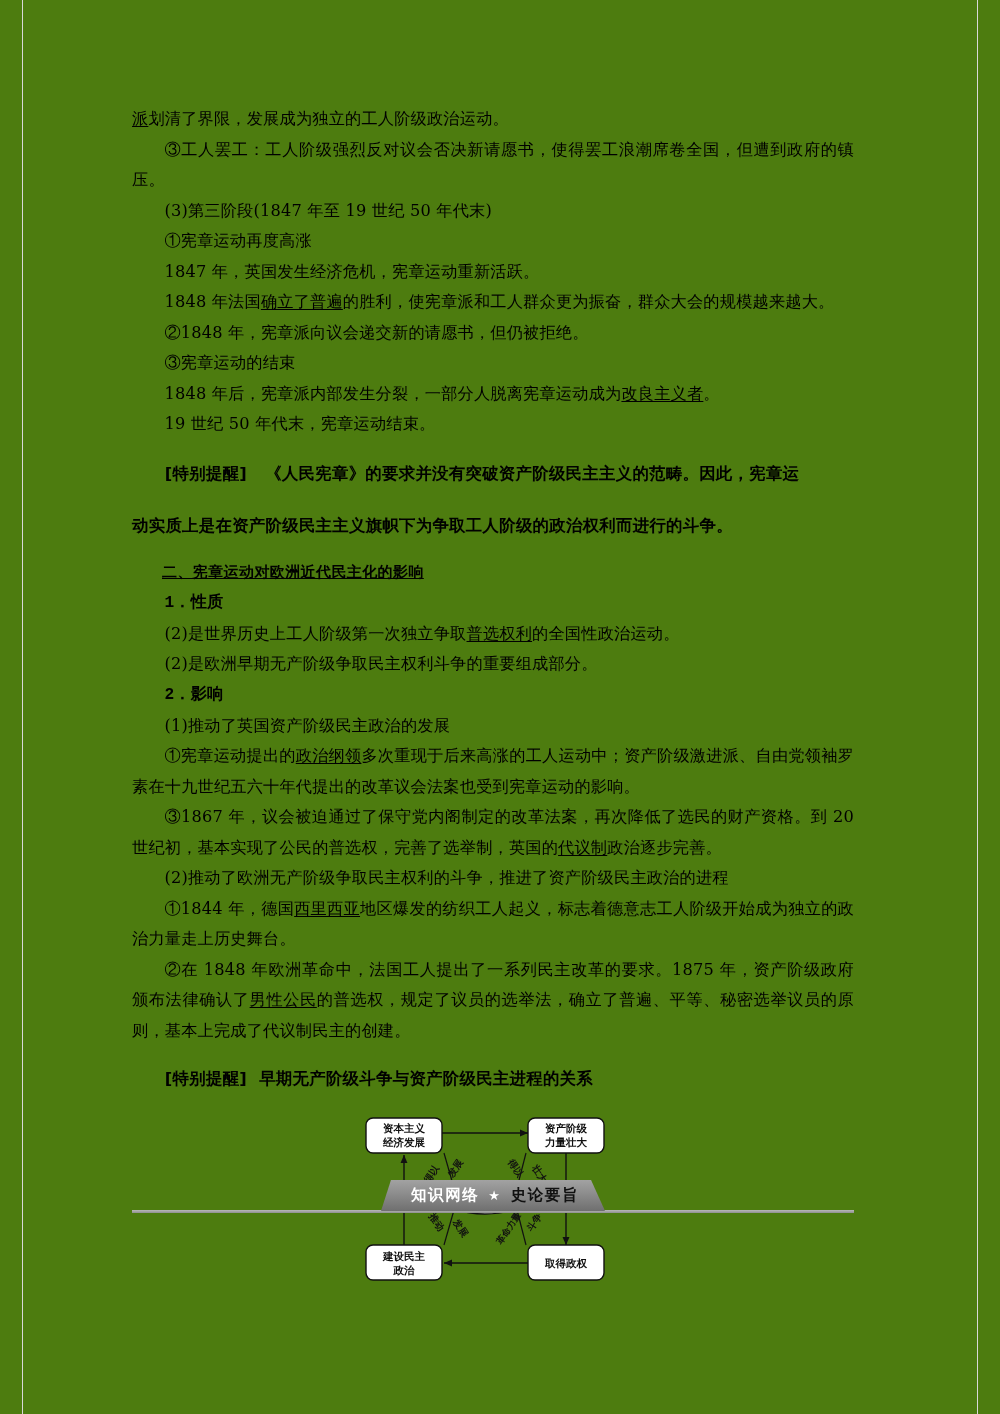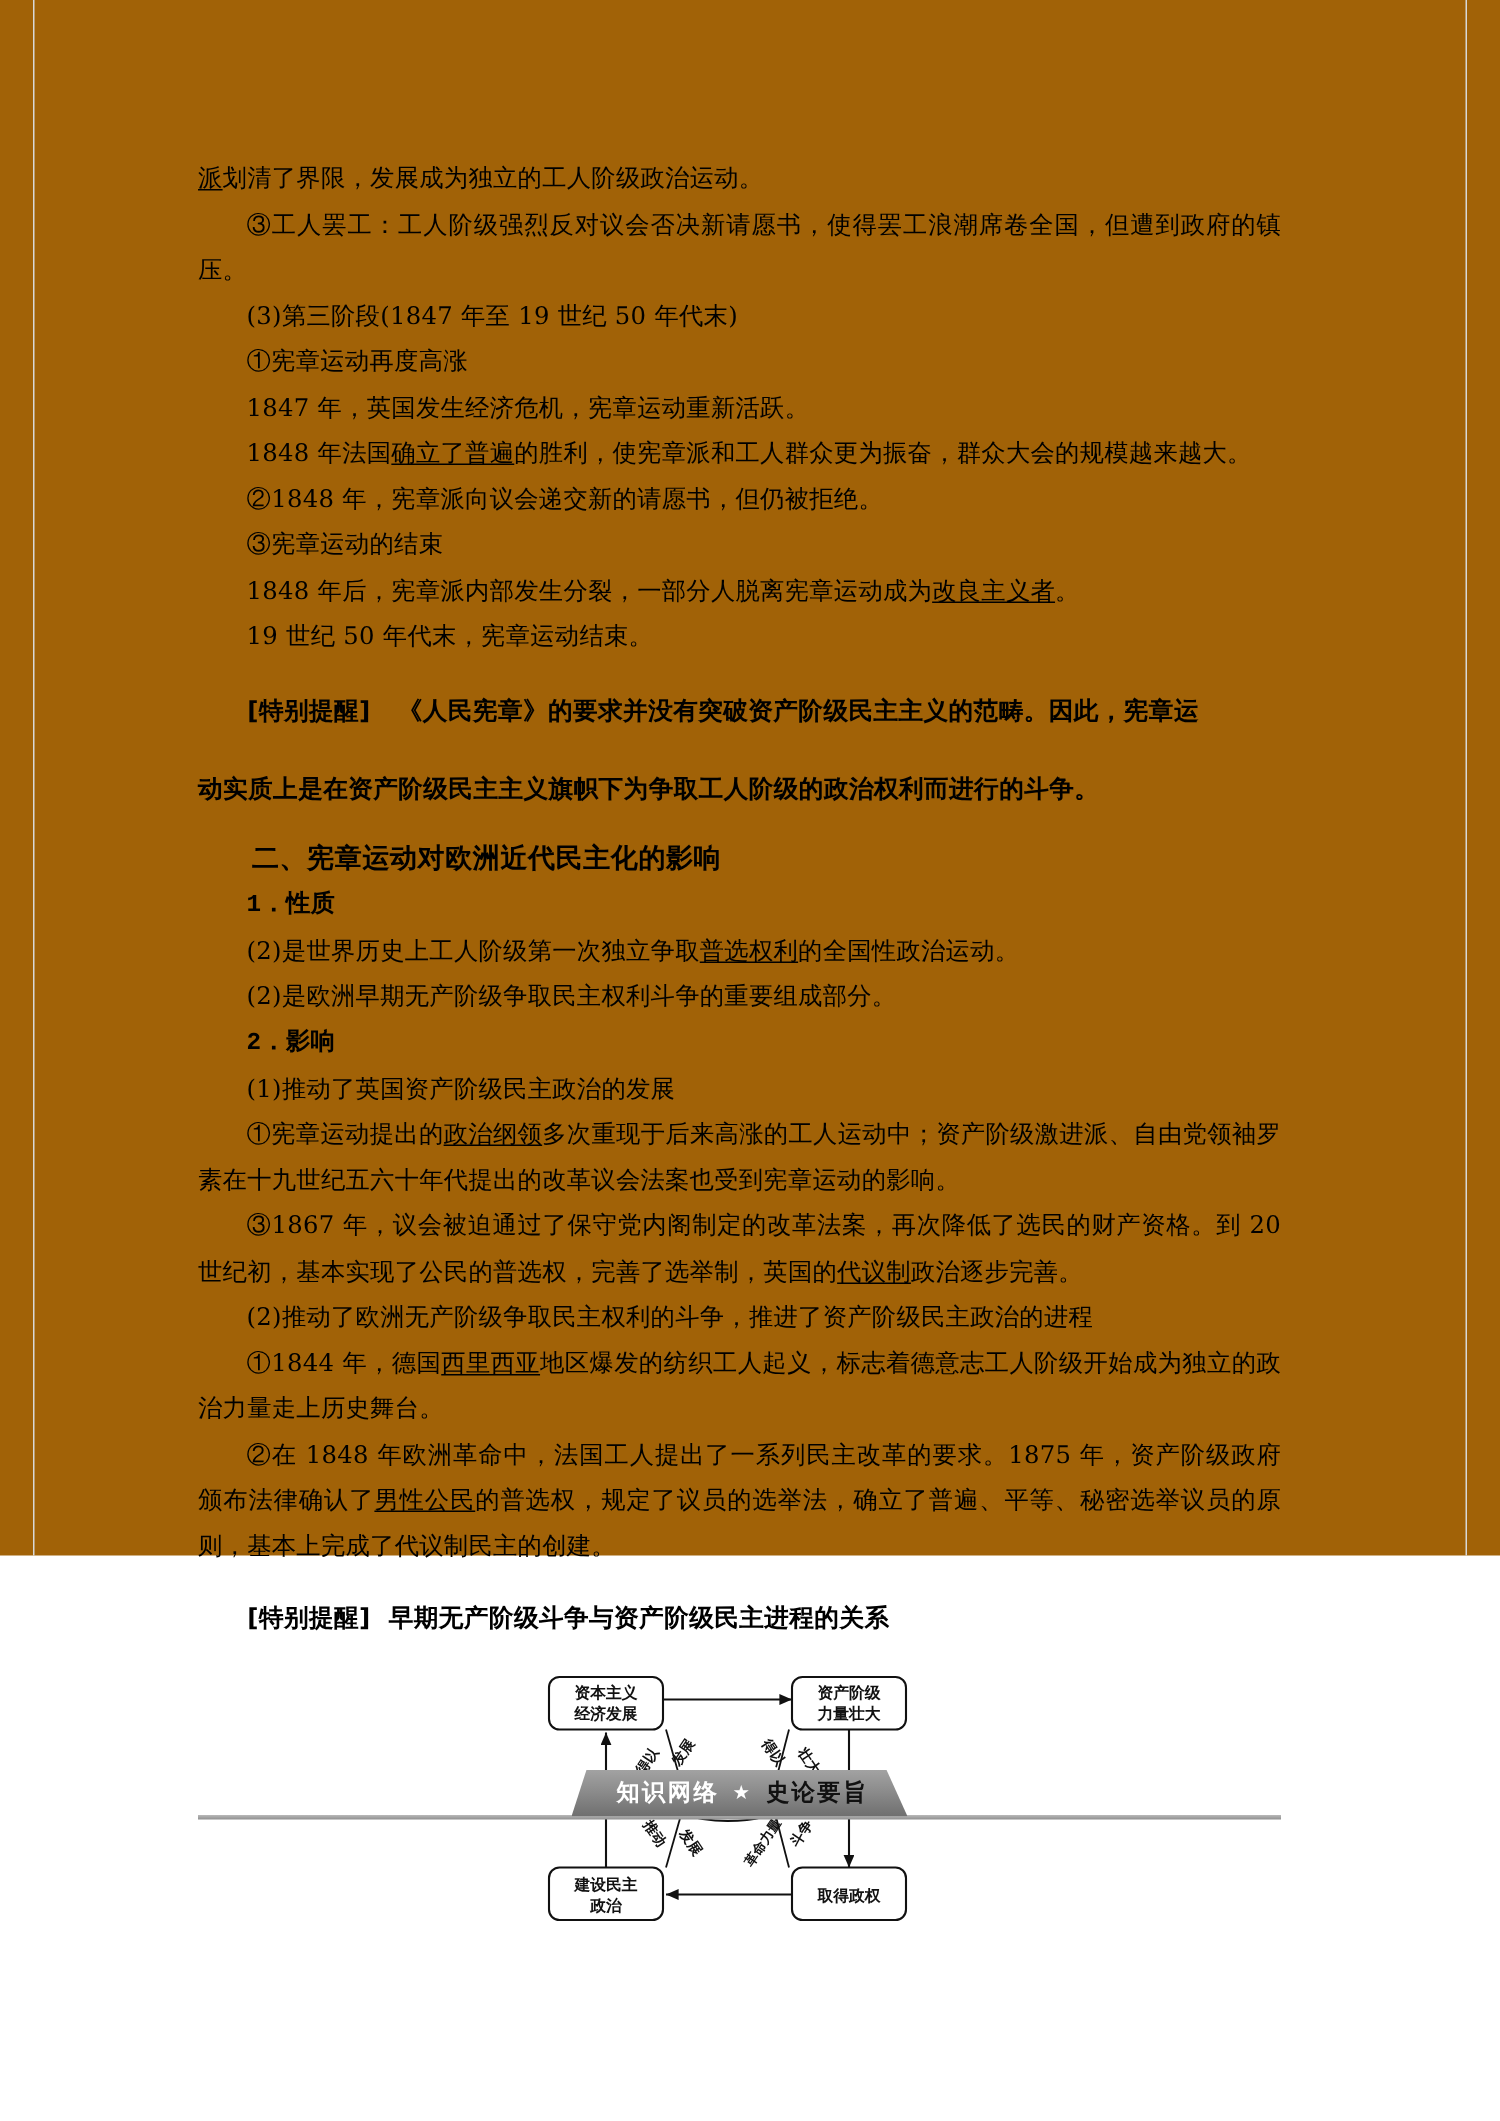--- a/index.html
+++ b/index.html
@@ -10,22 +10,22 @@
   body {
     width: 1000px; height: 1414px;
     font-family: "DejaVu Serif", "Liberation Serif", serif;
     color: #000;
     position: relative;
     overflow: hidden;
   }
   .page {
     position: relative;
     width: 1000px;
-    height: 1037px;
-    background: #a16207;
+    height: 1414px;
+    background: #4d7c0f;
     padding: 0;
   }
   
   .page-rule-left, .page-rule-right {
     position: absolute;
     top: 0; bottom: 0;
     width: 1px;
     background: #d8d8d8;
   }
   .page-rule-left { left: 22px; }
@@ -60,24 +60,25 @@
     letter-spacing: 0.3px;
   }
   .tip .lbl { font-weight: bold; }
   .tip-gap { margin-top: 17px; }
   .tip-block { margin-top: 16px; }
   .tip-cont { margin-top: 18px; }
 
   .heading {
     font-family: "DejaVu Sans", "Liberation Sans", sans-serif;
     font-weight: bold;
-    font-size: 18px;
+    font-size: 15px;
     line-height: 31px;
     text-indent: 2em;
     letter-spacing: 0.4px;
+    text-decoration: underline;
   }
   .subheading {
     font-family: Liberation Mono, monospace;
     font-weight: bold;
     font-size: 16.2px;
     line-height: 31px;
     text-indent: 2em;
   }
   .sec-gap { margin-top: 14px; }
 

